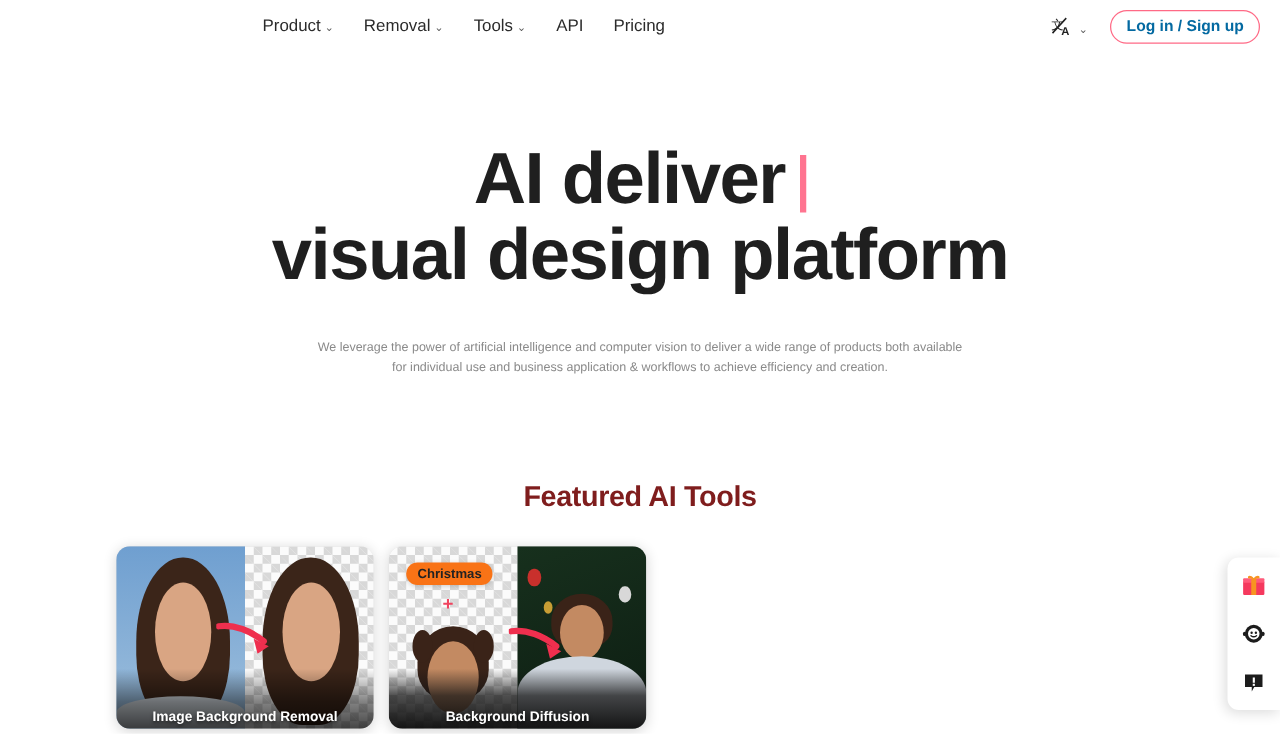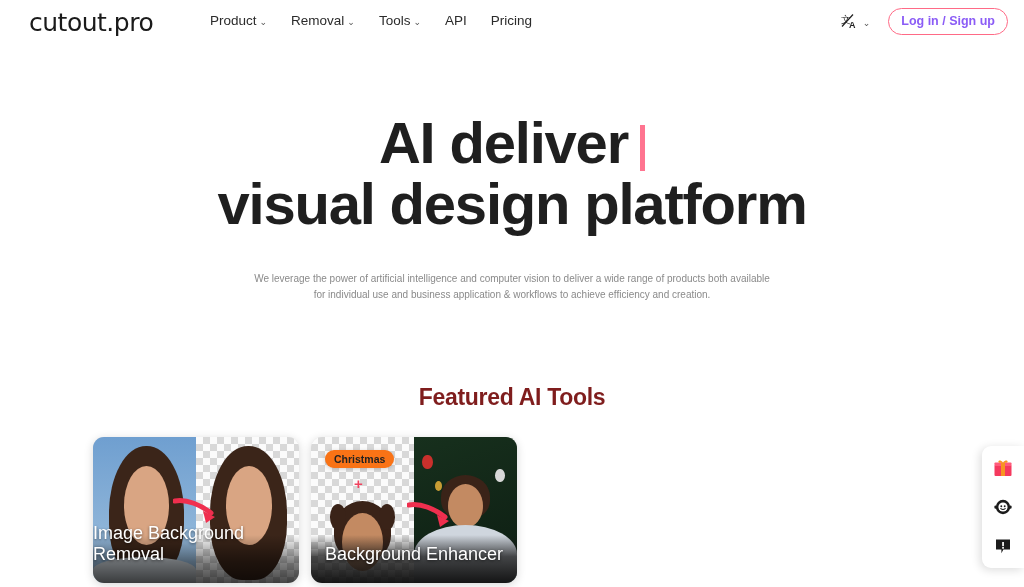--- a/index.html
+++ b/index.html
@@ -25,21 +25,21 @@
   .nav { position: absolute; left: 210px; top: 13px; display: flex; align-items: flex-start; gap: 24px; }
   .nav-item {
     display: flex; align-items: center; gap: 3px;
     font-size: 13.5px; color: #2b2b2b; cursor: pointer; white-space: nowrap;
   }
   .chev { font-size: 9px; color: #555; position: relative; top: 1px; }
   .header-right { position: absolute; right: 16px; top: 8px; display: flex; align-items: center; gap: 18px; }
   .lang { display: flex; align-items: center; gap: 3px; cursor: pointer; }
   .lang svg { display: block; }
   .login-btn {
-    border: 1px solid #ff6a86; color: #8b5cf6; background: #fff;
+    border: 1px solid #ff6a86; color: #0369a1; background: #fff;
     border-radius: 14px; padding: 5px 12px 6px;
     font-size: 12.5px; font-weight: 700; cursor: pointer; white-space: nowrap;
   }
 
   
   .hero { position: absolute; top: 112px; left: 0; width: 1024px; text-align: center; }
   .headline {
     font-size: 58px; font-weight: 700; line-height: 1.06;
     color: #1f1f1f; letter-spacing: -1.2px;
     font-family: "Liberation Sans", sans-serif;
@@ -79,22 +79,22 @@
     background-color: #fbfbfb;
   }
   .arrow {
     position: absolute; left: 50%; top: 50%;
     transform: translate(-50%, -50%); z-index: 6;
   }
   .card-label {
     position: absolute; left: 0; bottom: 0; width: 100%;
     height: 48px; z-index: 7;
     display: flex; align-items: flex-end; justify-content: center;
-    padding-bottom: 18px;
-    color: #fff; font-size: 18px; font-weight: 400;
+    padding-bottom: 3px;
+    color: #fff; font-size: 11px; font-weight: 700;
     text-shadow: 0 1px 3px rgba(0,0,0,0.6);
     background: linear-gradient(to bottom, rgba(0,0,0,0) 0%, rgba(0,0,0,0.48) 55%, rgba(0,0,0,0.72) 100%);
   }
   .card-label.dark-band {
     background: linear-gradient(to bottom, rgba(0,0,0,0) 0%, rgba(20,20,20,0.75) 45%, rgba(10,10,10,0.95) 100%);
   }
   .xmas-pill {
     position: absolute; left: 14px; top: 13px; z-index: 6;
     background: #f97316; border-radius: 9px; padding: 3px 9px;
     font-size: 10.5px; font-weight: 700; color: #222;
@@ -124,21 +124,20 @@
     width: 26px; height: 26px; display: flex;
     align-items: center; justify-content: center; cursor: pointer;
   }
 </style>
 </head>
 <body>
 
 <div class="page">
 
   <div class="header">
-    <div class="logo">cutout.pro</div>
 
     <div class="nav">
       <div class="nav-item">
         <span>Product</span>
         <span class="chev">⌄</span>
       </div>
       <div class="nav-item">
         <span>Removal</span>
         <span class="chev">⌄</span>
       </div>
@@ -223,21 +222,21 @@
           <div class="skin" style="left:33%;top:32%;width:34%;height:30%;background:#c38a62;"></div>
           <div class="shoulder" style="bottom:0;height:40%;background:#cfd6de;"></div>
         </div>
       </div>
       <div class="xmas-pill">Christmas</div>
       <div class="xmas-plus">+</div>
       <svg class="arrow" width="46" height="26" viewBox="0 0 46 26" style="left:58%;top:53%;">
         <path d="M2 4 C14 2 28 8 38 16" stroke="#ef2f4e" stroke-width="5" fill="none" stroke-linecap="round"></path>
         <path d="M30 14 L42 20 L33 26 Z" fill="#ef2f4e"></path>
       </svg>
-      <div class="card-label dark-band">Background Enhancer</div>
+      <div class="card-label dark-band">Background Diffusion</div>
     </div>
 
   </div>
 
   <div class="widget">
     <div class="widget-btn">
       <svg width="20" height="20" viewBox="0 0 20 20">
         <rect x="1.5" y="7" width="17" height="11" rx="1" fill="#f5395e"></rect>
         <rect x="1.5" y="4.5" width="17" height="3.6" rx="0.8" fill="#ff5b7b"></rect>
         <rect x="8" y="4.5" width="4" height="13.5" fill="#f79421"></rect>

